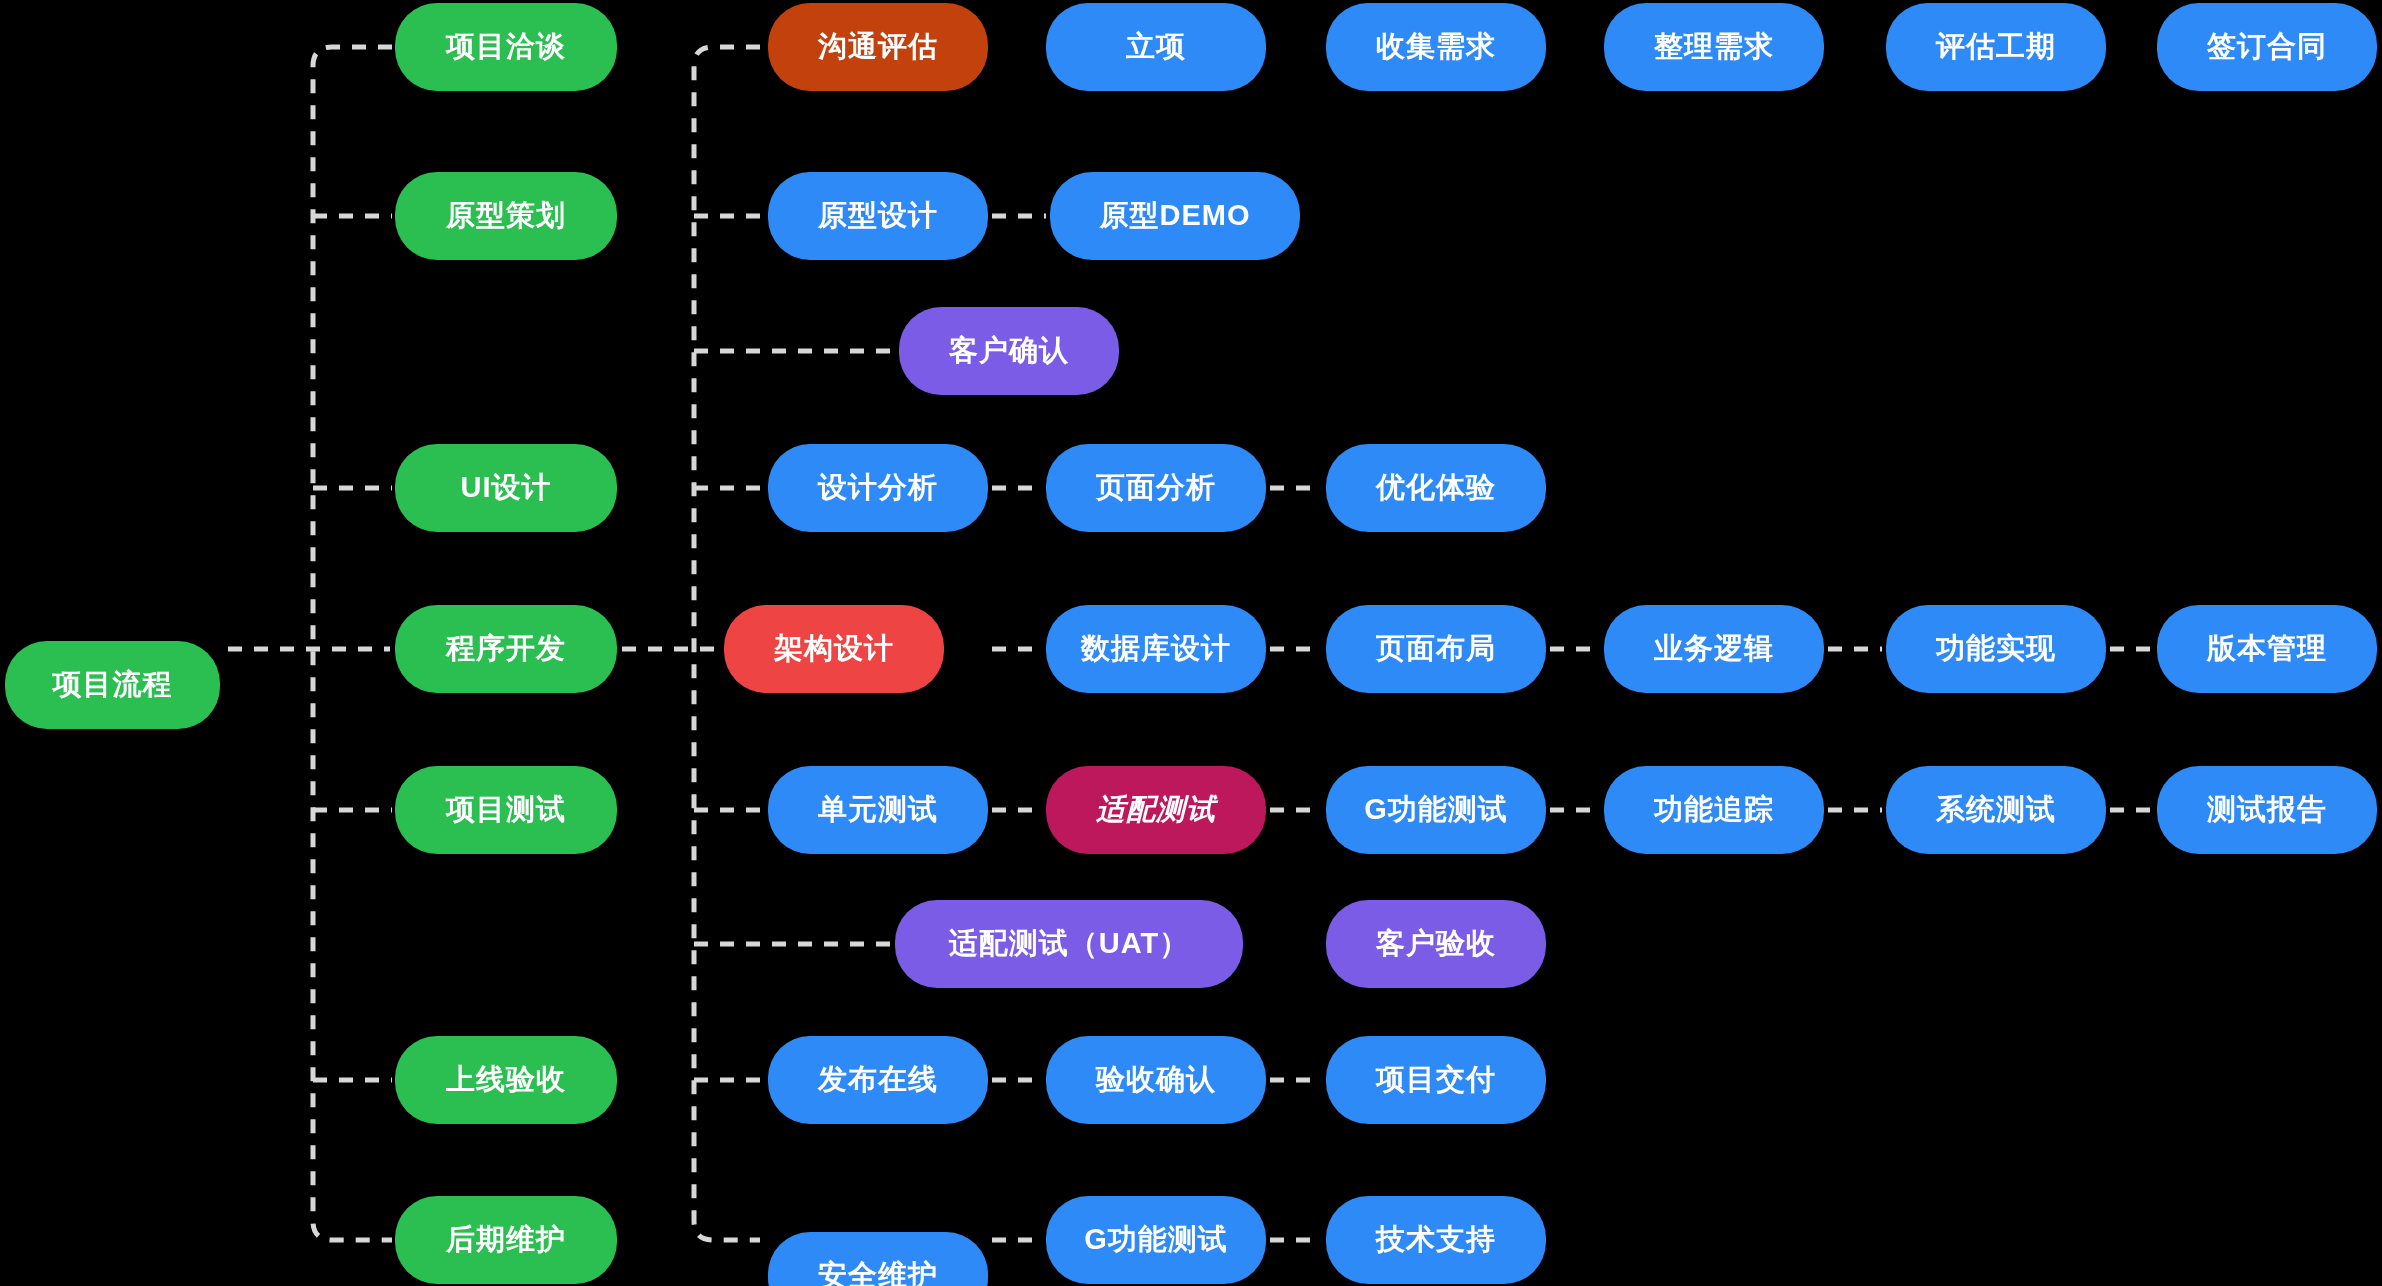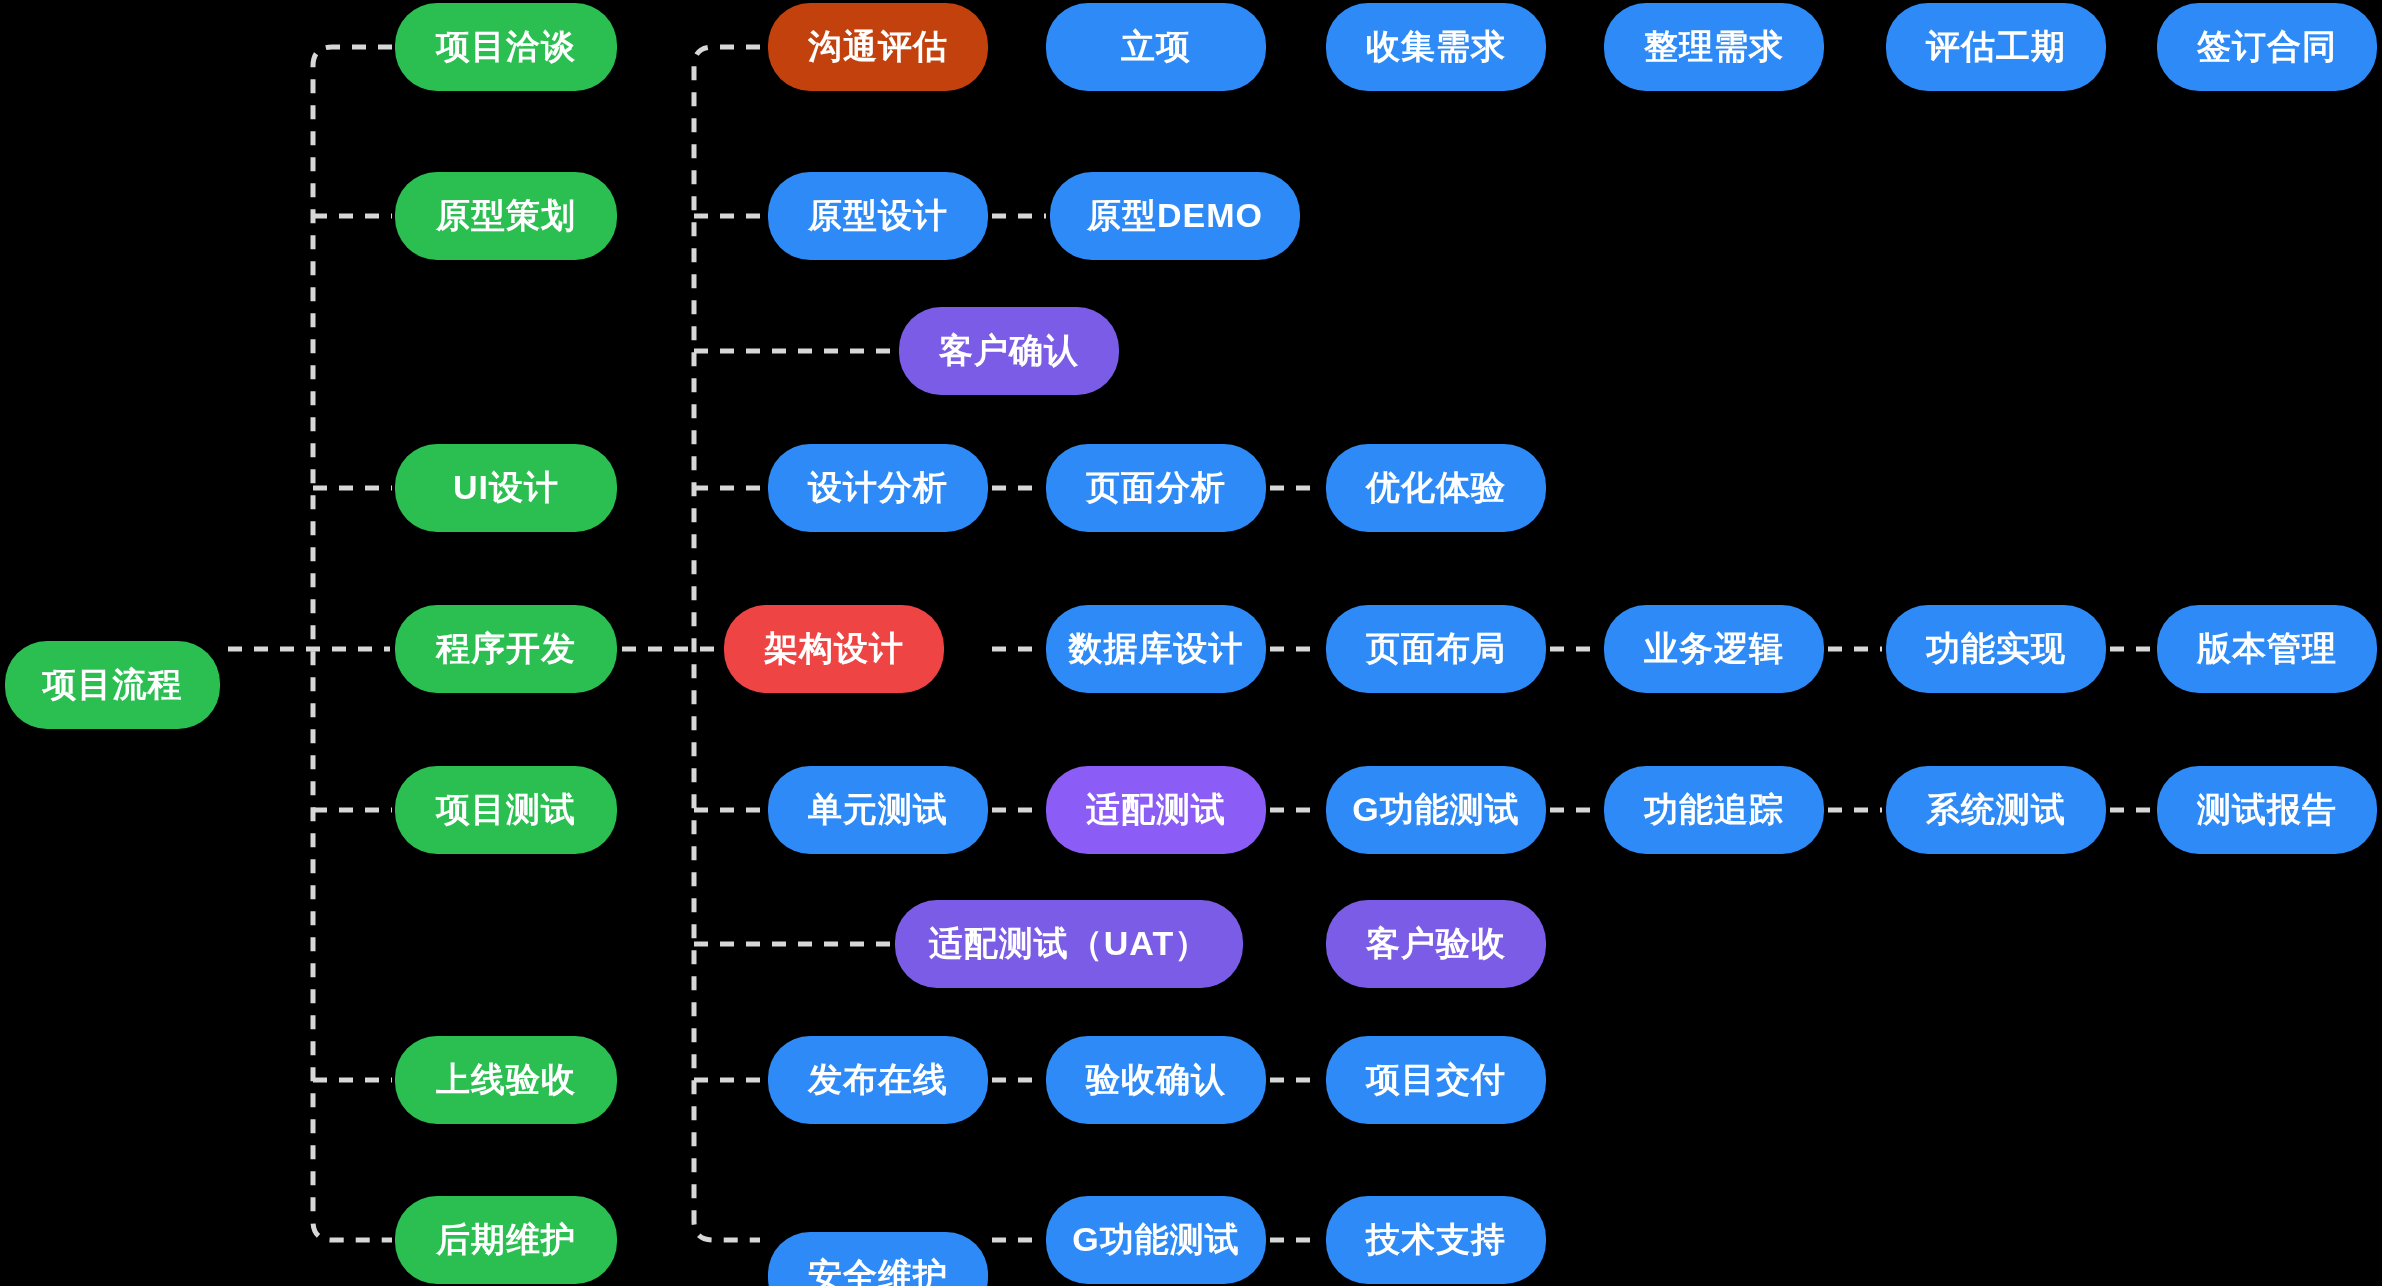--- a/index.html
+++ b/index.html
@@ -12,21 +12,21 @@
   }
   #connector-svg{position:absolute;left:0;top:0;}
   .dash{fill:none;stroke-linecap:butt;}
   .node{
     position:absolute;
     height:88px;
     border-radius:42px;
     display:flex;align-items:center;justify-content:center;
     color:#fff;
     font-weight:700;
-    font-size:34px;
+    font-size:29px;
     letter-spacing:1px;
     box-sizing:border-box;
     white-space:nowrap;
     cursor:default;
   }
 </style>
 </head>
 <body>
 
 <div class="canvas">
@@ -82,21 +82,21 @@
       <div class="node" style="left: 1326px; top: 444px; width: 220px; background-color: rgb(46, 138, 247);">优化体验</div>
       <div class="node" style="left: 395px; top: 605px; width: 222px; background-color: rgb(43, 190, 80);">程序开发</div>
       <div class="node" style="left: 724px; top: 605px; width: 220px; background-color: #ef4444; font-family: Liberation Mono, monospace;">架构设计</div>
       <div class="node" style="left: 1046px; top: 605px; width: 220px; background-color: rgb(46, 138, 247);">数据库设计</div>
       <div class="node" style="left: 1326px; top: 605px; width: 220px; background-color: rgb(46, 138, 247);">页面布局</div>
       <div class="node" style="left: 1604px; top: 605px; width: 220px; background-color: rgb(46, 138, 247);">业务逻辑</div>
       <div class="node" style="left: 1886px; top: 605px; width: 220px; background-color: rgb(46, 138, 247);">功能实现</div>
       <div class="node" style="left: 2157px; top: 605px; width: 220px; background-color: rgb(46, 138, 247);">版本管理</div>
       <div class="node" style="left: 395px; top: 766px; width: 222px; background-color: rgb(43, 190, 80);">项目测试</div>
       <div class="node" style="left: 768px; top: 766px; width: 220px; background-color: rgb(46, 138, 247);">单元测试</div>
-      <div class="node" style="left: 1046px; top: 766px; width: 220px; background-color: #8b5cf6;">适配测试</div>
+      <div class="node" style="left: 1046px; top: 766px; width: 220px; background-color: #be185d; font-style: italic;">适配测试</div>
       <div class="node" style="left: 1326px; top: 766px; width: 220px; background-color: rgb(46, 138, 247);">G功能测试</div>
       <div class="node" style="left: 1604px; top: 766px; width: 220px; background-color: rgb(46, 138, 247);">功能追踪</div>
       <div class="node" style="left: 1886px; top: 766px; width: 220px; background-color: rgb(46, 138, 247);">系统测试</div>
       <div class="node" style="left: 2157px; top: 766px; width: 220px; background-color: rgb(46, 138, 247);">测试报告</div>
       <div class="node" style="left: 895px; top: 900px; width: 348px; background-color: rgb(123, 92, 230);">适配测试（UAT）</div>
       <div class="node" style="left: 1326px; top: 900px; width: 220px; background-color: rgb(123, 92, 230);">客户验收</div>
       <div class="node" style="left: 395px; top: 1036px; width: 222px; background-color: rgb(43, 190, 80);">上线验收</div>
       <div class="node" style="left: 768px; top: 1036px; width: 220px; background-color: rgb(46, 138, 247);">发布在线</div>
       <div class="node" style="left: 1046px; top: 1036px; width: 220px; background-color: rgb(46, 138, 247);">验收确认</div>
       <div class="node" style="left: 1326px; top: 1036px; width: 220px; background-color: rgb(46, 138, 247);">项目交付</div>

